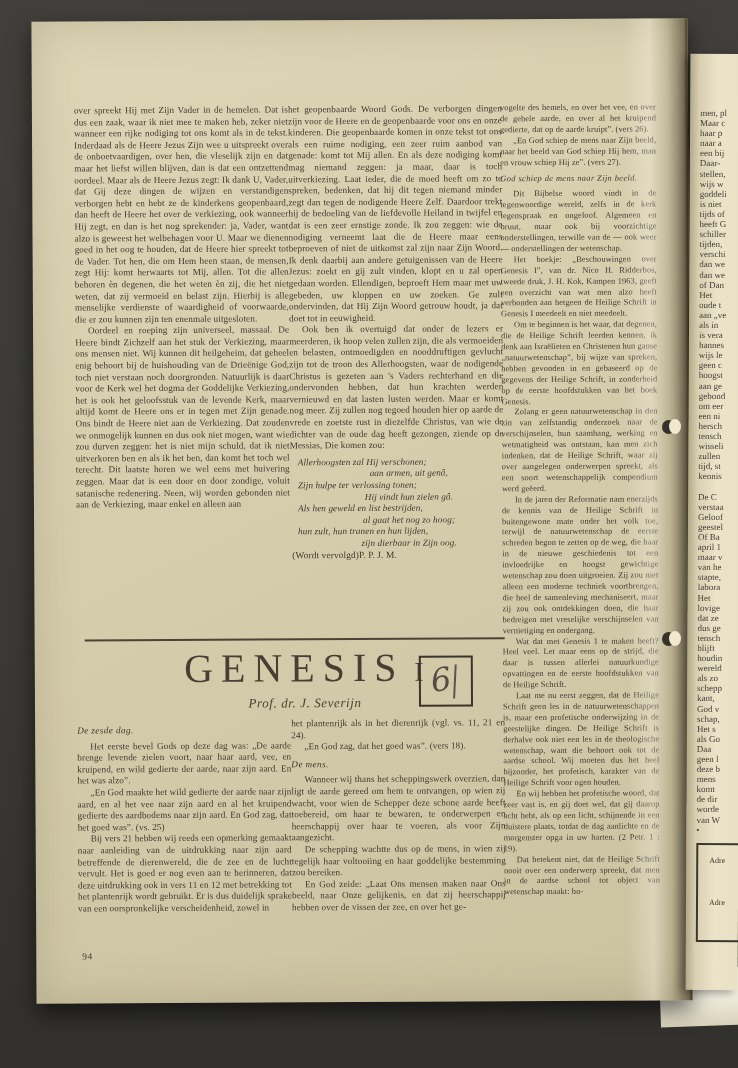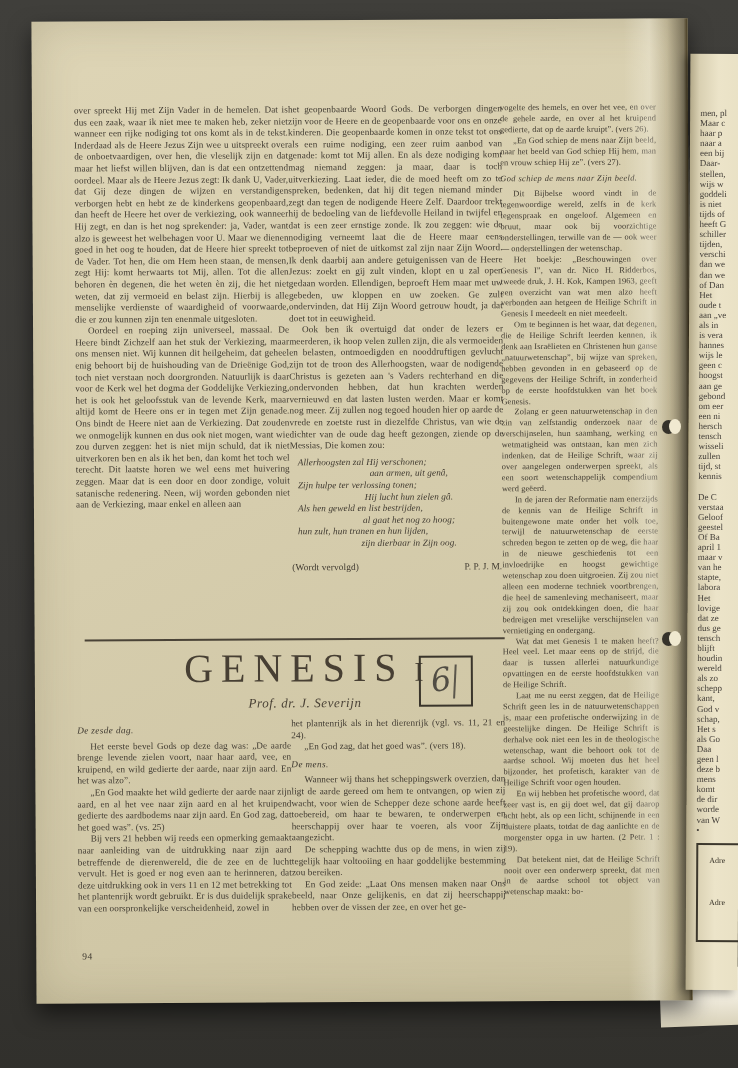--- a/index.html
+++ b/index.html
@@ -29,21 +29,21 @@
   .col p.noindent{text-indent:0;}
   .col p.italic-heading{font-style:italic;text-indent:0;margin:6px 0 4px;letter-spacing:0.4px;}
   .col p.poem-line{font-style:italic;text-indent:0;padding-left:8px;text-align:left;}
   .col p.poem-line-indent{font-style:italic;text-indent:0;padding-left:24px;text-align:center;}
   .col p.spacer{height:5px;text-indent:0;}
   .col-a{left:42px;top:84px;width:214px;height:536px;overflow:hidden;}
   .col-b{left:256px;top:84px;width:214px;}
   .col-c{left:468px;top:84px;width:156px;height:866px;font-size:8.4px;line-height:10.9px;overflow:hidden;}
   .col-d{left:42px;top:698px;width:214px;}
   .col-e{left:256px;top:698px;width:214px;}
-  .sig{display:flex;justify-content:space-between;margin-top:12px;padding:0 2px;font-size:9.4px;}
+  .sig{display:flex;justify-content:flex-start;margin-top:0;padding:0 2px;font-size:9.4px;}
   
   .rule{position:absolute;left:50px;top:618px;width:420px;height:2px;background:#4a4337;}
   .art-head{position:absolute;left:60px;top:626px;width:420px;text-align:center;color:#473f33;}
   .title{font-size:40px;letter-spacing:8px;line-height:44px;}
   .title .roman{font-size:27px;letter-spacing:2px;margin-left:10px;}
   .author{font-style:italic;font-size:13px;letter-spacing:0.6px;margin-top:1px;color:#4a4236;}
   .box6{position:absolute;left:384px;top:636px;width:50px;height:47px;border:2px solid #3a352b;}
   .six{position:absolute;left:10px;top:3px;font-size:32px;font-style:italic;font-family:"DejaVu Serif",serif;
        color:#514d44;transform:rotate(-8deg);}
   .penstroke{position:absolute;left:33px;top:7px;width:2px;height:34px;background:#5a564b;transform:rotate(3deg);}
@@ -152,21 +152,21 @@
       </div>
 
     <div class="col col-b">
       <div>
           <p class="para noindent">het geopenbaarde Woord Gods. De verborgen dingen zijn voor de Heere en de geopenbaarde voor ons en onze kinderen. Die geopenbaarde komen in onze tekst tot ons als een ruime nodiging, een zeer ruim aanbod van genade: komt tot Mij allen. En als deze nodiging komt mag niemand zeggen: ja maar, daar is toch uitverkiezing. Laat ieder, die de moed heeft om zo te spreken, bedenken, dat hij dit tegen niemand minder zegt dan tegen de nodigende Heere Zelf. Daardoor trekt hij de bedoeling van de liefdevolle Heiland in twijfel en dat is een zeer ernstige zonde. Ik zou zeggen: wie de nodiging verneemt laat die de Heere maar eens beproeven of niet de uitkomst zal zijn naar Zijn Woord. Ik denk daarbij aan andere getuigenissen van de Heere Jezus: zoekt en gij zult vinden, klopt en u zal open gedaan worden. Ellendigen, beproeft Hem maar met uw gebeden, uw kloppen en uw zoeken. Ge zult ondervinden, dat Hij Zijn Woord getrouw houdt, ja dat doet tot in eeuwigheid.</p>
           <p class="para">Ook ben ik overtuigd dat onder de lezers er meerderen, ik hoop velen zullen zijn, die als vermoeiden en belasten, ontmoedigden en nooddruftigen gevlucht zijn tot de troon des Allerhoogsten, waar de nodigende Christus is gezeten aan 's Vaders rechterhand en die ondervonden hebben, dat hun krachten werden vernieuwd en dat lasten lusten werden. Maar er komt nog meer. Zij zullen nog tegoed houden hier op aarde de vrede en zoetste rust in diezelfde Christus, van wie de dichter van de oude dag heeft gezongen, ziende op de Messias, Die komen zou:</p>
           <p class="para spacer"></p>
           <p class="para poem-line">Allerhoogsten zal Hij verschonen;</p>
           <p class="para poem-line-indent">aan armen, uit genâ,</p>
           <p class="para poem-line">Zijn hulpe ter verlossing tonen;</p>
-          <p class="para poem-line-indent">Hij lucht hun zielen gâ.</p>
+          <p class="para poem-line-indent">Hij vindt hun zielen gâ.</p>
           <p class="para poem-line">Als hen geweld en list bestrijden,</p>
           <p class="para poem-line-indent">al gaat het nog zo hoog;</p>
           <p class="para poem-line">hun zult, hun tranen en hun lijden,</p>
           <p class="para poem-line-indent">zijn dierbaar in Zijn oog.</p>
         </div>
       <div class="sig">
         <span>(Wordt vervolgd)</span>
         <span>P. P. J. M.</span>
       </div>
     </div>

